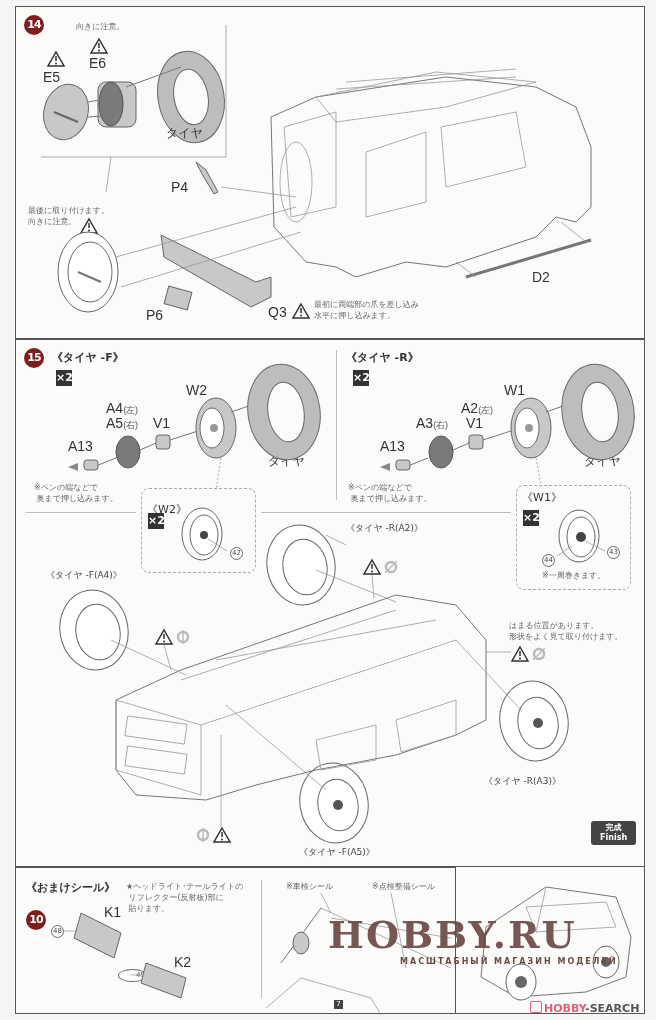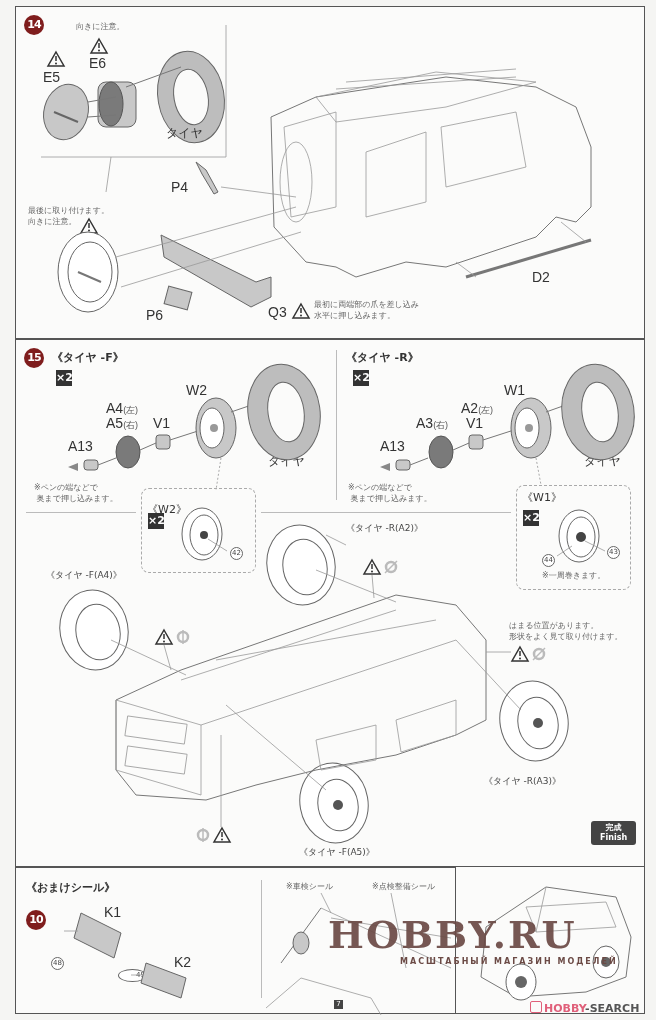--- a/index.html
+++ b/index.html
@@ -290,24 +290,27 @@
   </svg>
 
   <div class="finish" style="left:575px;top:481px;">
     <div>完成</div>
     <div>Finish</div>
   </div>
 </div>
 
 <div class="panel" style="left:15px;top:867px;width:441px;height:147px;">
   <div class="title" style="left:10px;top:12px;">《おまけシール》</div>
+  <div class="note" style="left:110px;top:13px;">★ヘッドライト･テールライトの
+ リフレクター(反射板)部に
+ 貼ります。</div>
   <div class="stepnum" style="left:10px;top:42px;">10</div>
   <div class="lbl" style="left:88px;top:36px;">K1</div>
   <div class="lbl" style="left:158px;top:86px;">K2</div>
-  <div class="circnum" style="left:35px;top:57px;margin-top:32px;">48</div>
+  <div class="circnum" style="left:35px;top:57px;">48</div>
   <div class="circnum" style="left:102px;top:101px;padding-left:16px;">49</div>
   <svg style="left:0;top:0;width:250px;height:147px;">
     <polygon class="part" points="65,45 105,65 98,90 58,70" fill="#e6e6e6"></polygon>
     <line class="ln2" x1="48" y1="63" x2="62" y2="63"></line>
     <polygon class="part" points="130,95 170,110 165,130 125,115" fill="#e6e6e6"></polygon>
     <line class="ln2" x1="115" y1="107" x2="128" y2="107"></line>
   </svg>
   <div class="divider" style="left:245px;top:12px;width:1px;height:118px;"></div>
   <div class="note" style="left:270px;top:13px;">※車検シール</div>
   <div class="note" style="left:356px;top:13px;">※点検整備シール</div>

